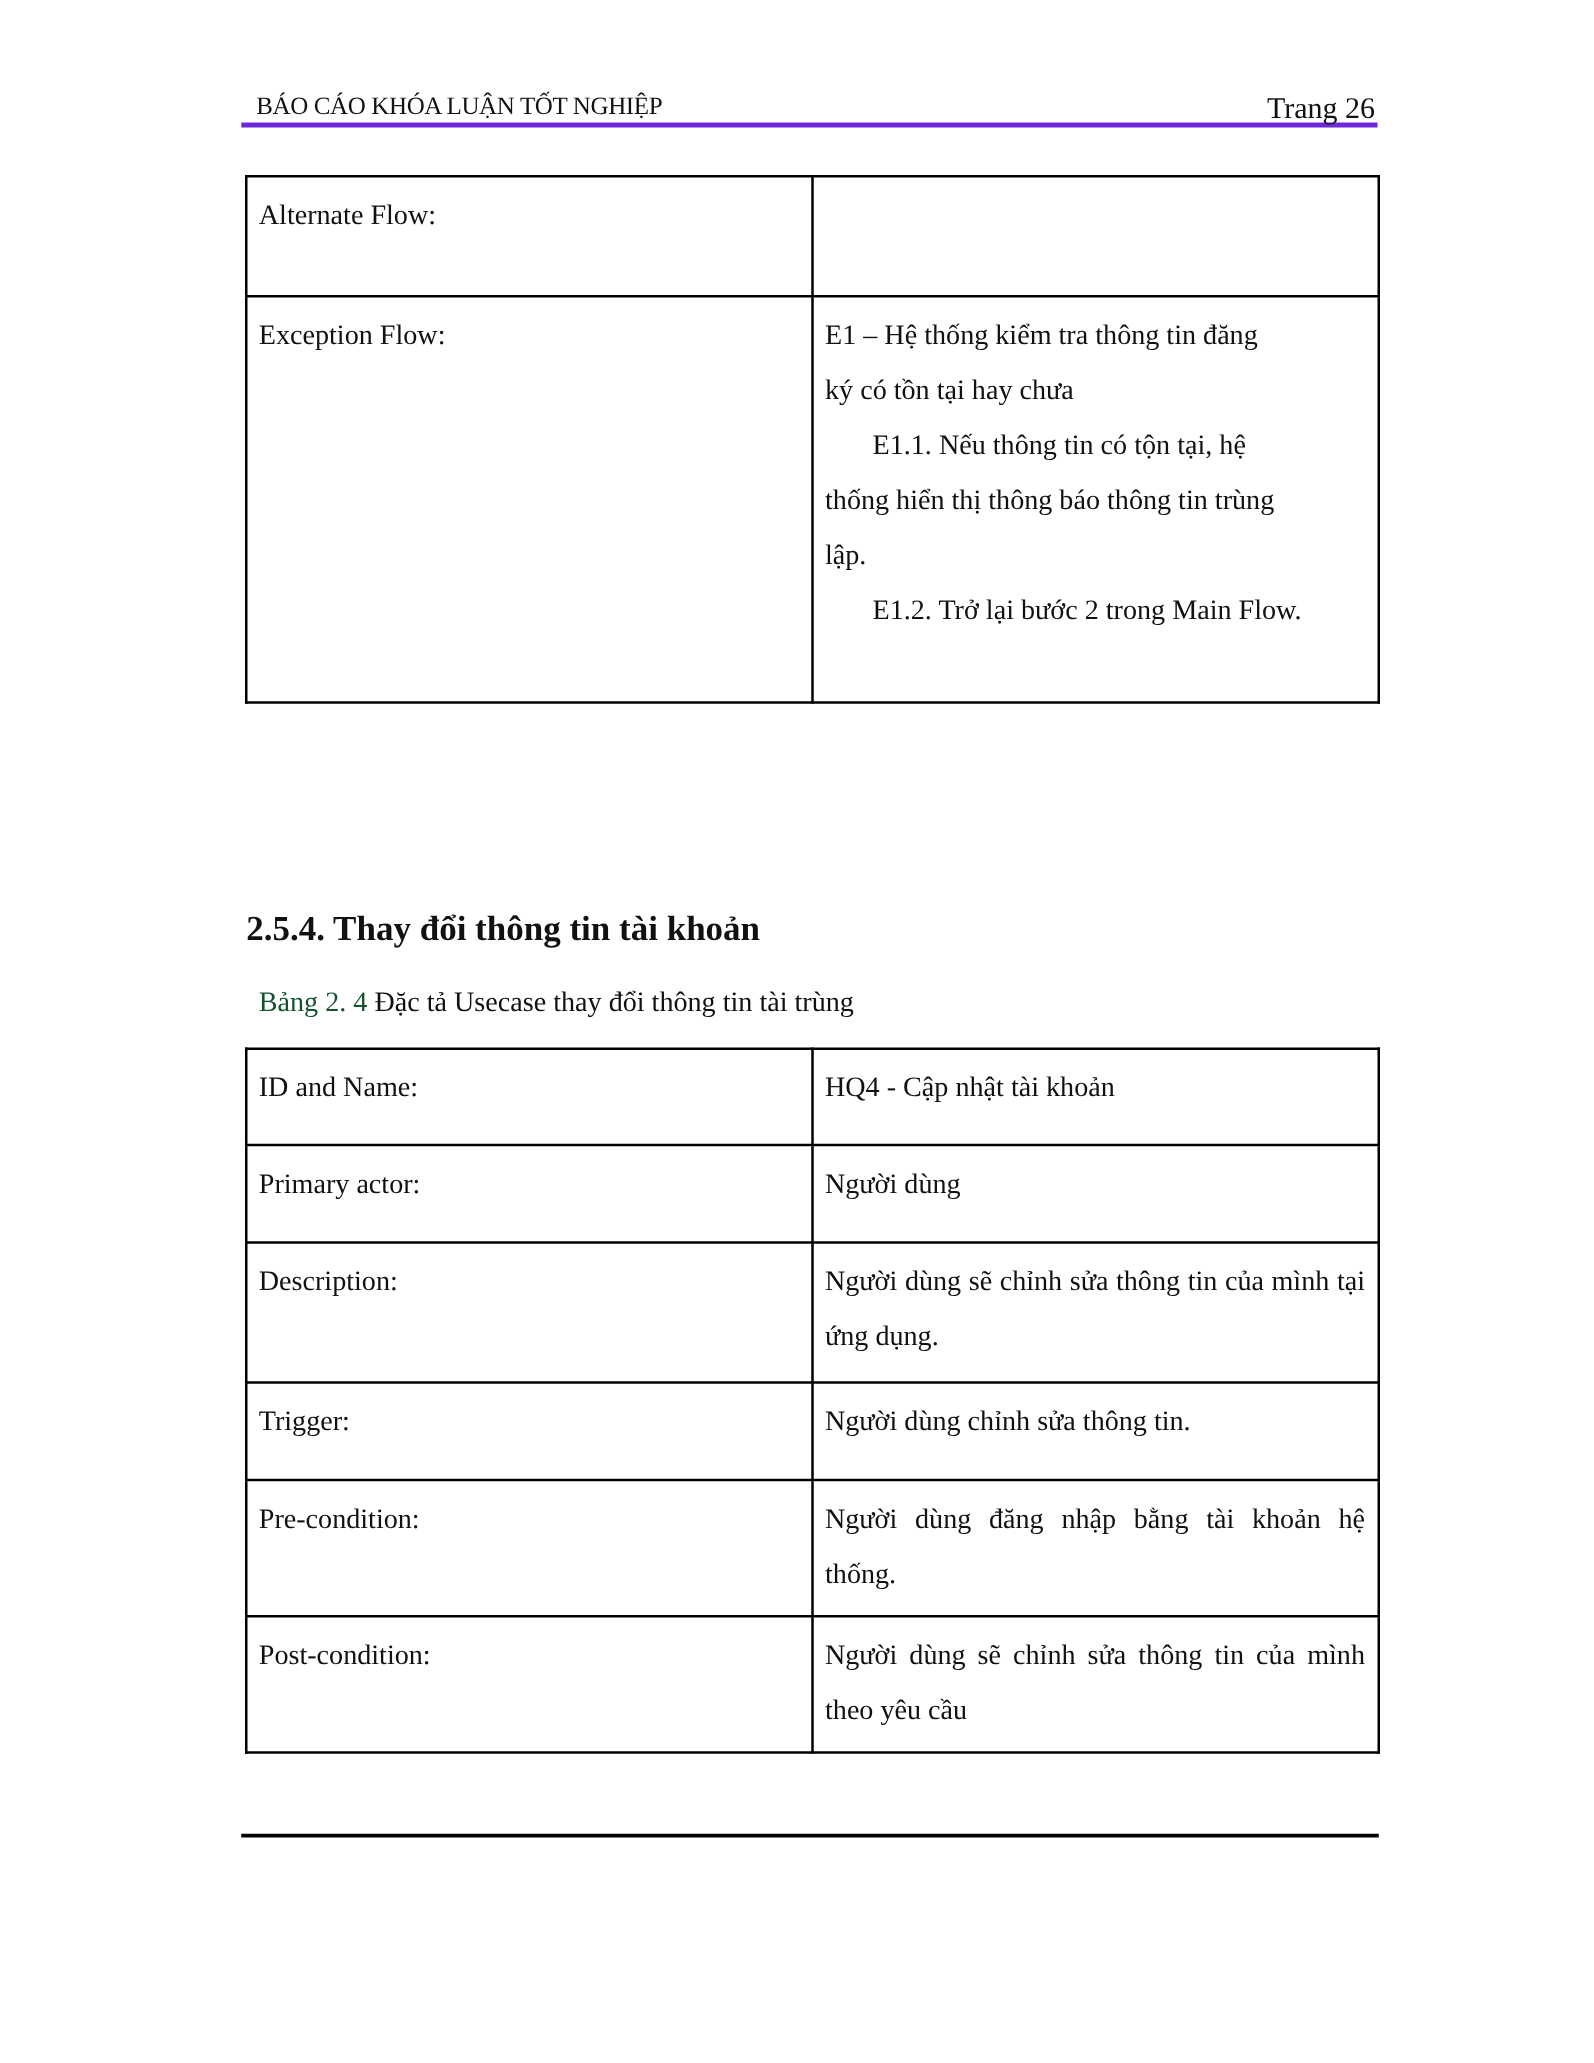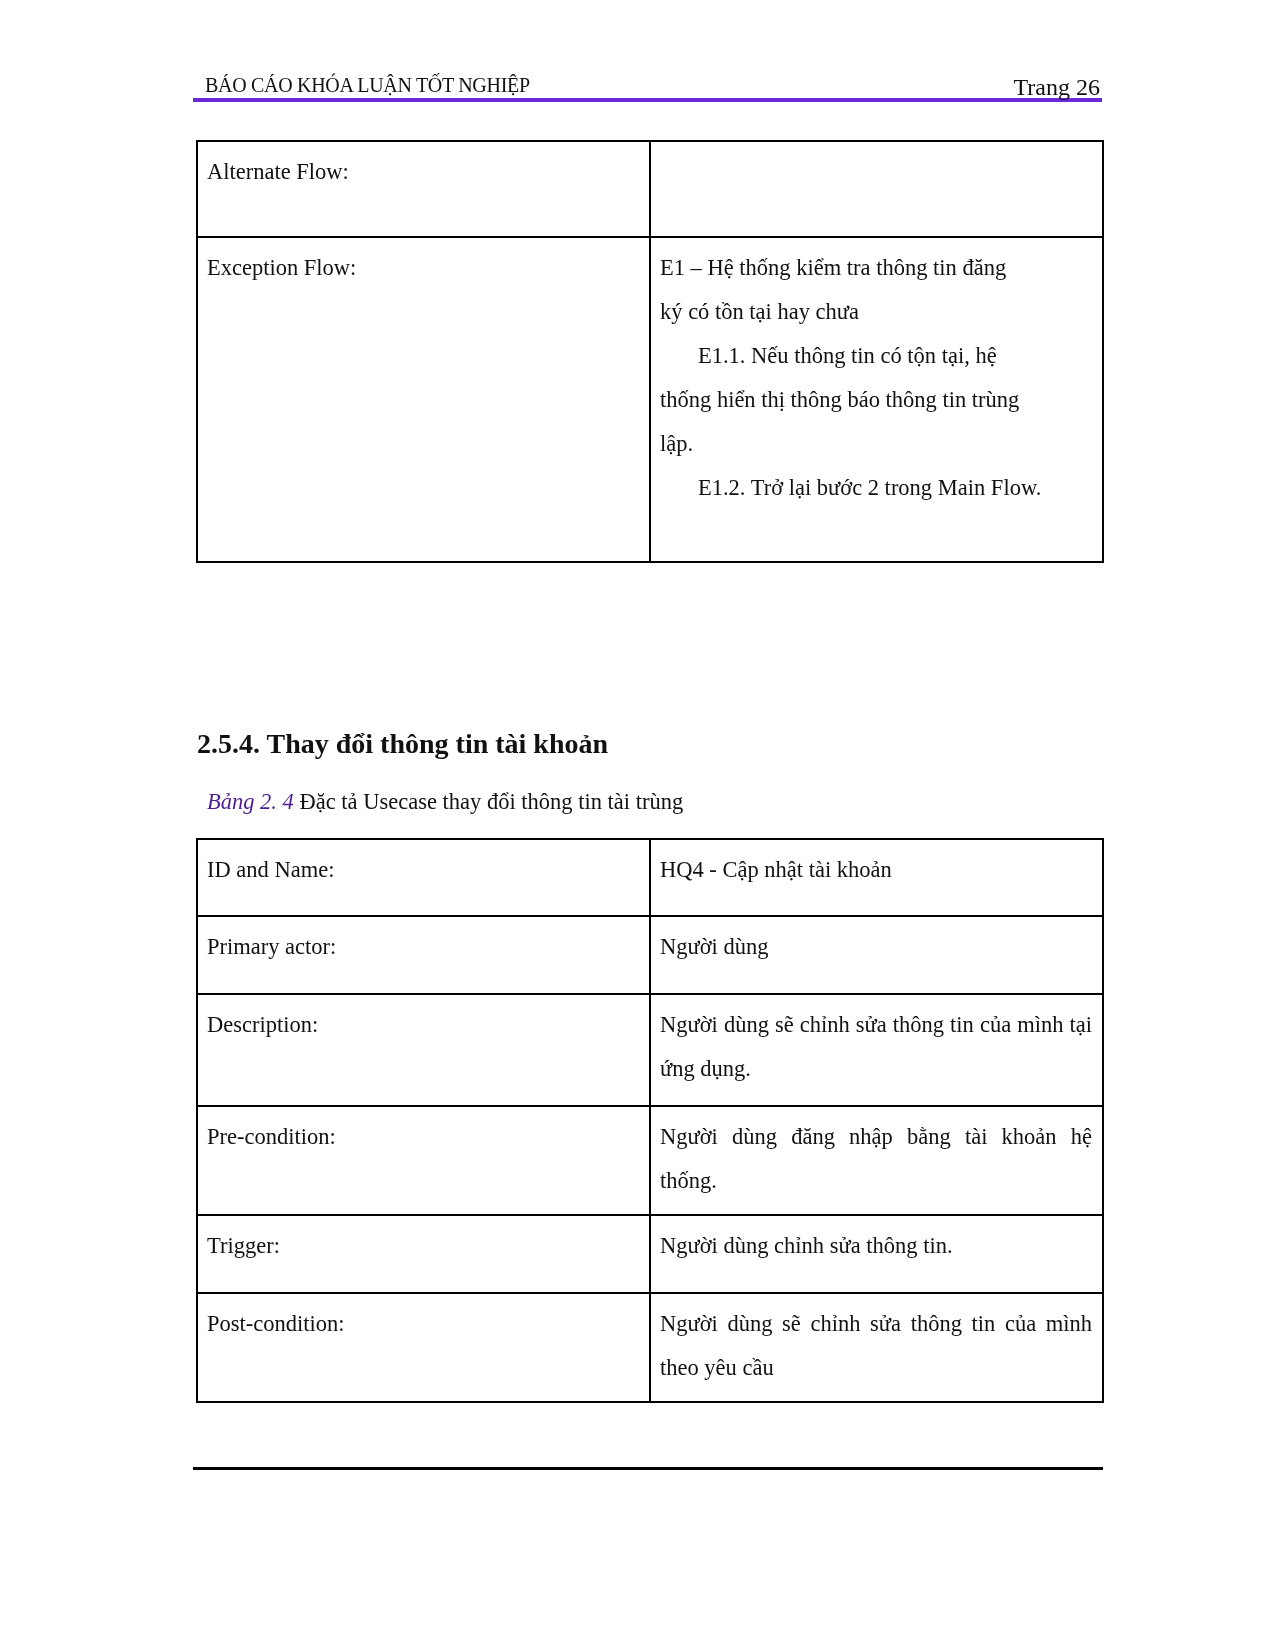--- a/index.html
+++ b/index.html
@@ -11,21 +11,21 @@
   .header .page { position: absolute; right: 2px; top: 2px; font-size: 24px; }
   table.spec { position: absolute; border-collapse: collapse; table-layout: fixed; }
   table.spec td { border: 2px solid #000; vertical-align: top; font-size: 22.5px;
                   line-height: 44px; padding: 8px 10px 0 9px; }
   table.spec td.col1 { width: 432px; border-radius: 28px; }
   table.spec td.col2 { width: 432px; }
   .justify { text-align: justify; }
   .indent { padding-left: 38px; display: block; }
   .sec-title { position: absolute; left: 197px; top: 728px; font-size: 28px; font-weight: bold; }
   .caption { position: absolute; left: 207px; top: 789px; font-size: 22.5px; }
-  .caption .label { font-style: italic; color: #4c1d95; }
+  .caption .label { color: #14532d; }
   .footer-line { position: absolute; left: 193px; top: 1467px; width: 910px; border-top: 3px solid #000; }
 </style>
 </head>
 <body>
 
 <div class="header">
   <span class="title">BÁO CÁO KHÓA LUẬN TỐT NGHIỆP</span>
   <span class="page">Trang 26</span>
 </div>
 
@@ -61,27 +61,27 @@
     <td class="col2">HQ4 - Cập nhật tài khoản</td>
   </tr>
   <tr style="height:78px;">
     <td class="col1">Primary actor:</td>
     <td class="col2">Người dùng</td>
   </tr>
   <tr style="height:112px;">
     <td class="col1">Description:</td>
     <td class="col2 justify">Người dùng sẽ chỉnh sửa thông tin của mình tại ứng dụng.</td>
   </tr>
+  <tr style="height:78px;">
+    <td class="col1">Trigger:</td>
+    <td class="col2">Người dùng chỉnh sửa thông tin.</td>
+  </tr>
   <tr style="height:109px;">
     <td class="col1">Pre-condition:</td>
     <td class="col2 justify"> Người dùng đăng nhập bằng tài khoản hệ thống.</td>
-  </tr>
-  <tr style="height:78px;">
-    <td class="col1">Trigger:</td>
-    <td class="col2">Người dùng chỉnh sửa thông tin.</td>
   </tr>
   <tr style="height:109px;">
     <td class="col1">Post-condition:</td>
     <td class="col2 justify">Người dùng sẽ chỉnh sửa thông tin của mình theo yêu cầu</td>
   </tr>
 </tbody>
   </table>
 
 <div class="footer-line"></div>
 

